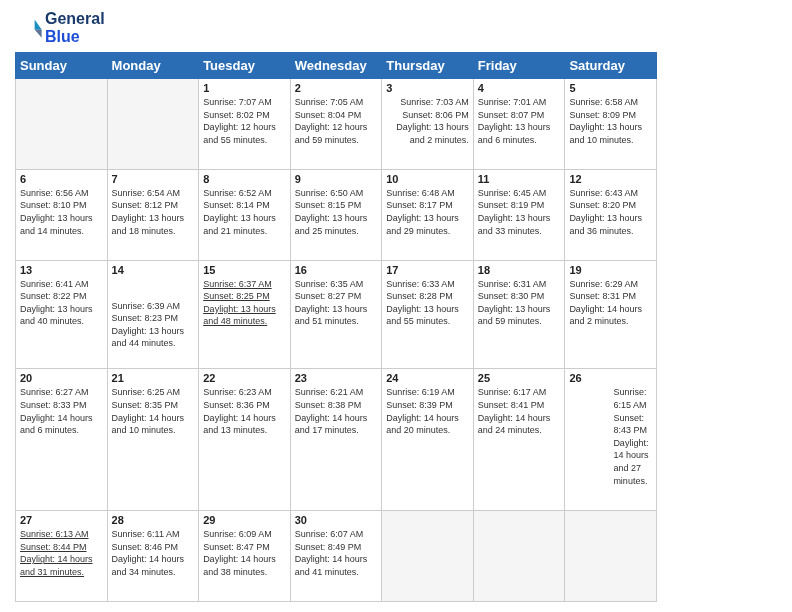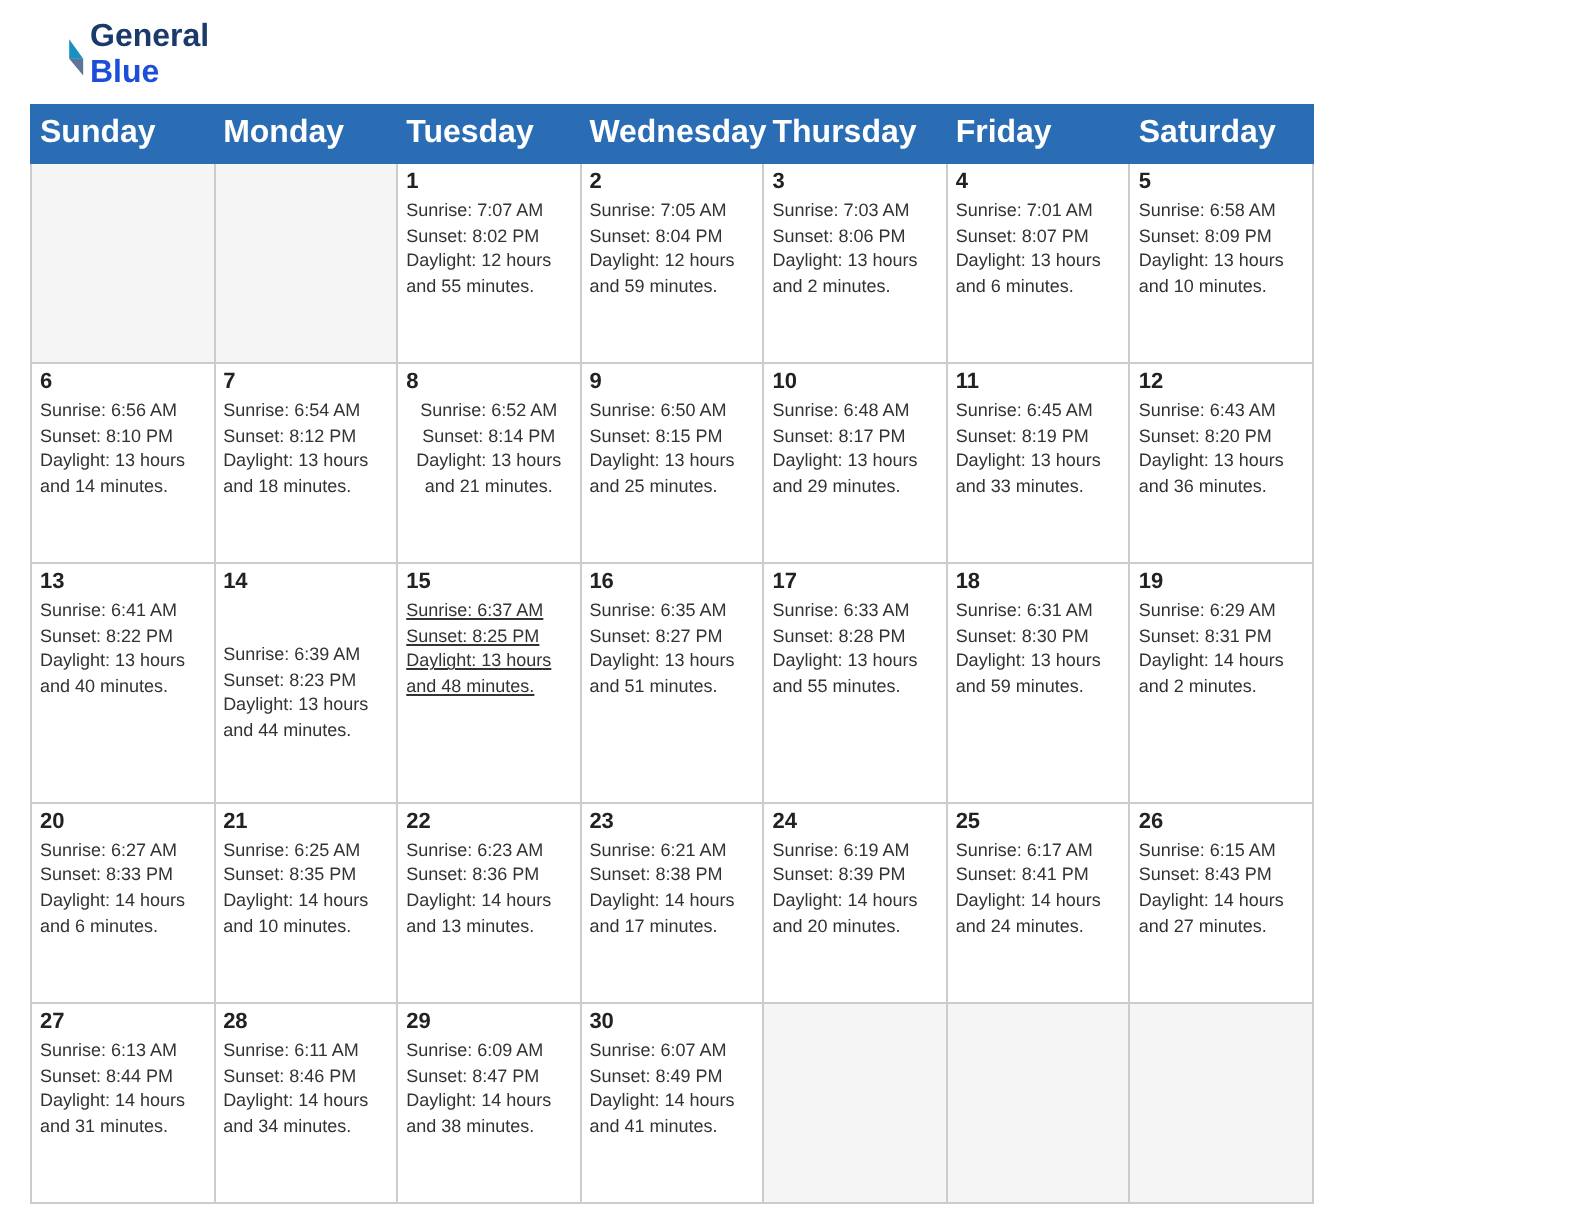--- a/index.html
+++ b/index.html
@@ -47,21 +47,21 @@
     .calendar {
       flex: 1;
       border: 1px solid #ccc;
       border-collapse: collapse;
       width: 100%;
       table-layout: fixed;
     }
     .calendar th {
       background: #2a6db5;
       color: #fff;
-      font-size: 16px;
+      font-size: 13px;
       font-weight: bold;
       padding: 5px 4px;
       text-align: left;
       border: 1px solid #2a6db5;
     }
     .calendar td {
       vertical-align: top;
       border: 1px solid #ccc;
       padding: 3px 4px;
       font-size: 9.5px;
@@ -131,21 +131,21 @@
 Daylight: 12 hours and 55 minutes.</div>
           </td>
           <td>
             <span class="day-number">2</span>
             <div class="day-info" style="white-space: pre-line;">Sunrise: 7:05 AM
 Sunset: 8:04 PM
 Daylight: 12 hours and 59 minutes.</div>
           </td>
           <td>
             <span class="day-number">3</span>
-            <div class="day-info" style="white-space: pre-line;">Sunrise: 7:03 AM
+            <div class="day-info" style="white-space: pre-line; text-align: right;">Sunrise: 7:03 AM
 Sunset: 8:06 PM
 Daylight: 13 hours and 2 minutes.</div>
           </td>
           <td>
             <span class="day-number">4</span>
             <div class="day-info" style="white-space: pre-line;">Sunrise: 7:01 AM
 Sunset: 8:07 PM
 Daylight: 13 hours and 6 minutes.</div>
           </td>
           <td>
@@ -163,21 +163,21 @@
 Daylight: 13 hours and 14 minutes.</div>
           </td>
           <td>
             <span class="day-number">7</span>
             <div class="day-info" style="white-space: pre-line;">Sunrise: 6:54 AM
 Sunset: 8:12 PM
 Daylight: 13 hours and 18 minutes.</div>
           </td>
           <td>
             <span class="day-number">8</span>
-            <div class="day-info" style="white-space: pre-line; text-align: center;">Sunrise: 6:52 AM
+            <div class="day-info" style="white-space: pre-line;">Sunrise: 6:52 AM
 Sunset: 8:14 PM
 Daylight: 13 hours and 21 minutes.</div>
           </td>
           <td>
             <span class="day-number">9</span>
             <div class="day-info" style="white-space: pre-line;">Sunrise: 6:50 AM
 Sunset: 8:15 PM
 Daylight: 13 hours and 25 minutes.</div>
           </td>
           <td>
@@ -275,29 +275,29 @@
 Daylight: 14 hours and 20 minutes.</div>
           </td>
           <td>
             <span class="day-number">25</span>
             <div class="day-info" style="white-space: pre-line;">Sunrise: 6:17 AM
 Sunset: 8:41 PM
 Daylight: 14 hours and 24 minutes.</div>
           </td>
           <td>
             <span class="day-number">26</span>
-            <div class="day-info" style="white-space: pre-line;">Sunrise: 6:15 AM
+            <div class="day-info" style="white-space: pre-line; margin-left: 44px;">Sunrise: 6:15 AM
 Sunset: 8:43 PM
 Daylight: 14 hours and 27 minutes.</div>
           </td>
         </tr>
         <tr class="week-row">
           <td>
             <span class="day-number">27</span>
-            <div class="day-info" style="white-space: pre-line;">Sunrise: 6:13 AM
+            <div class="day-info" style="white-space: pre-line; text-decoration: underline;">Sunrise: 6:13 AM
 Sunset: 8:44 PM
 Daylight: 14 hours and 31 minutes.</div>
           </td>
           <td>
             <span class="day-number">28</span>
             <div class="day-info" style="white-space: pre-line;">Sunrise: 6:11 AM
 Sunset: 8:46 PM
 Daylight: 14 hours and 34 minutes.</div>
           </td>
           <td>

